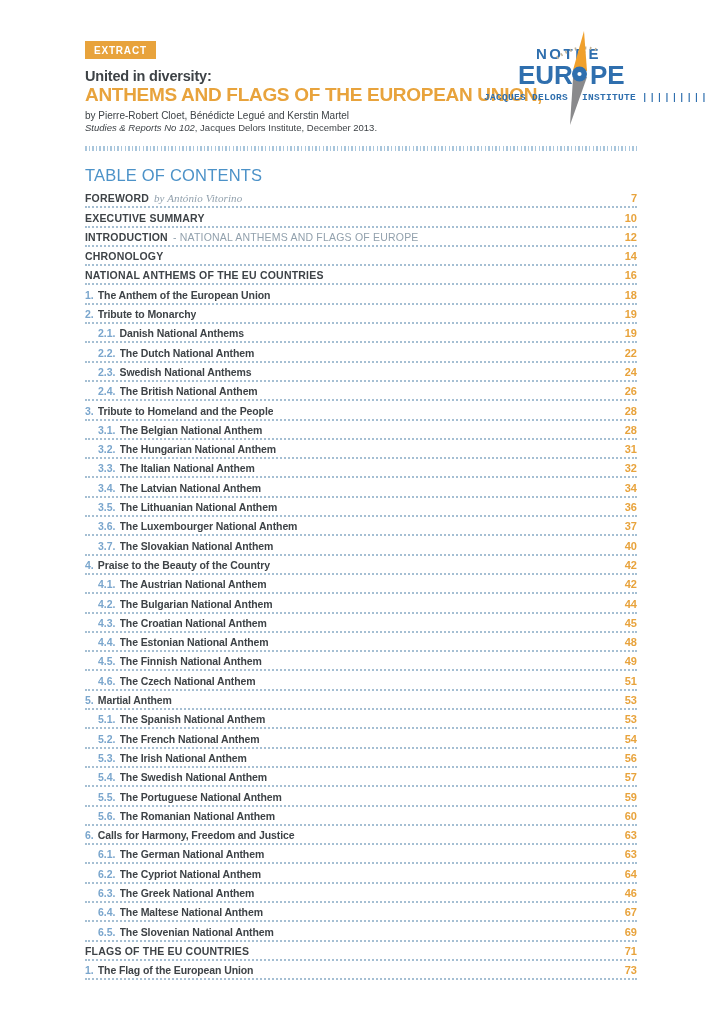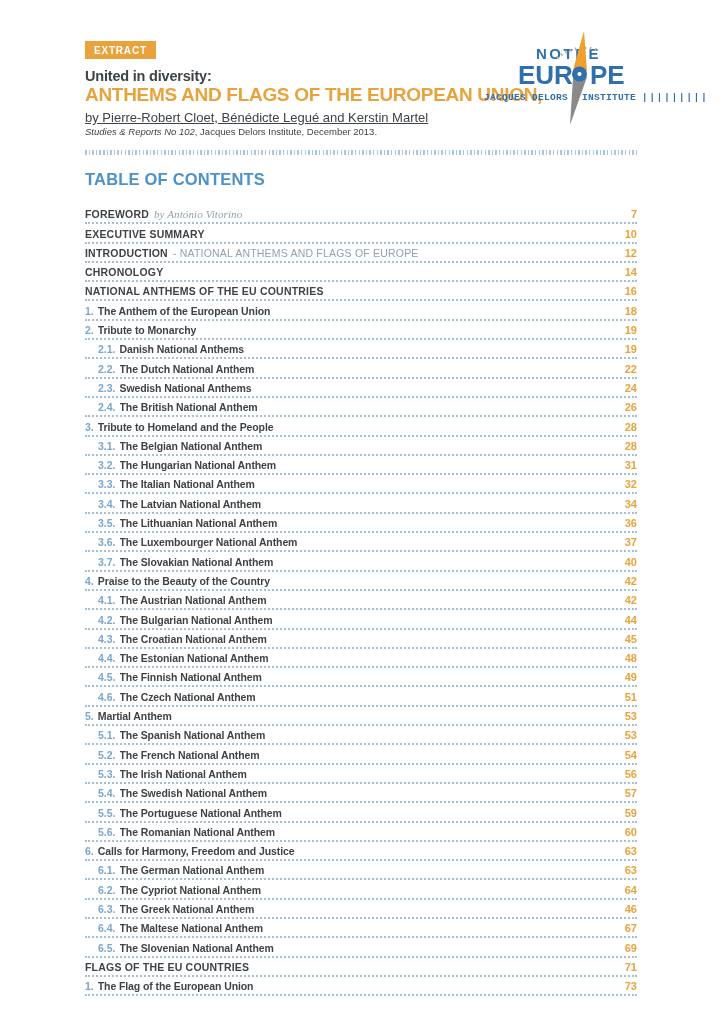--- a/index.html
+++ b/index.html
@@ -18,30 +18,30 @@
   html,body{margin:0;padding:0;background:#ffffff;}
   body{width:724px;height:1024px;overflow:hidden;font-family:"Liberation Sans",sans-serif;}
   .page{position:relative;width:724px;height:1024px;background:#ffffff;}
   .content{position:absolute;left:85px;top:0;width:552px;}
 
   
   .badge{display:inline-block;margin-top:41px;background:var(--accent-orange,#E8A33C);color:#fff;
     font-weight:bold;font-size:10px;letter-spacing:.8px;padding:4px 9px 3px;}
   .title1{margin-top:9px;font-size:14.5px;font-weight:bold;color:var(--text-dark,#3E4347);letter-spacing:-.2px;}
   .title2{margin-top:0;font-size:19px;font-weight:bold;color:var(--accent-orange,#E8A33C);letter-spacing:-.3px;}
-  .byline{margin-top:4px;font-size:13px;color:var(--text-dark,#3E4347);text-decoration:underline;}
+  .byline{margin-top:4px;font-size:10px;color:var(--text-dark,#3E4347);}
   .series{margin-top:1px;font-size:9.5px;color:var(--text-dark,#3E4347);}
   .series .it{font-style:italic;}
 
   
   .rule{margin-top:13px;height:5px;width:552px;
     background:repeating-linear-gradient(90deg,var(--rule,#A9C6DC) 0,var(--rule,#A9C6DC) 1.5px,transparent 1.5px,transparent 3.6px);}
 
   
-  .toc-heading{margin:15px 0 16px;font-size:16.5px;font-weight:bold;color:var(--heading-blue,#4C92C8);letter-spacing:.2px;}
+  .toc-heading{margin:15px 0 4px;font-size:16.5px;font-weight:normal;color:var(--heading-blue,#4C92C8);letter-spacing:.2px;}
   .toc-list{width:552px;}
   .toc-row{display:flex;align-items:flex-end;height:19.3px;padding-bottom:2px;
     border-bottom:2px dotted var(--dotted,#A5BFD3);font-size:10.5px;white-space:nowrap;}
   .toc-row.sub{padding-left:13px;align-items:flex-end;}
   .toc-num{color:var(--number-blue,#7AA6CD);font-weight:bold;margin-right:4px;flex:0 0 auto;}
   .toc-label{color:var(--text-dark,#3E4347);font-weight:bold;letter-spacing:-.1px;flex:0 1 auto;overflow:hidden;}
   .toc-row.section .toc-label{letter-spacing:.2px;}
   .toc-suffix{color:var(--suffix-gray,#92A1AD);margin-left:5px;font-weight:normal;letter-spacing:.2px;flex:0 1 auto;overflow:hidden;}
   .toc-suffix.italic{font-family:"Liberation Serif",serif;font-style:italic;font-size:11px;letter-spacing:.1px;}
   .toc-page{margin-left:auto;padding-left:8px;color:var(--accent-orange,#E8A33C);font-weight:bold;font-size:11px;flex:0 0 auto;}

